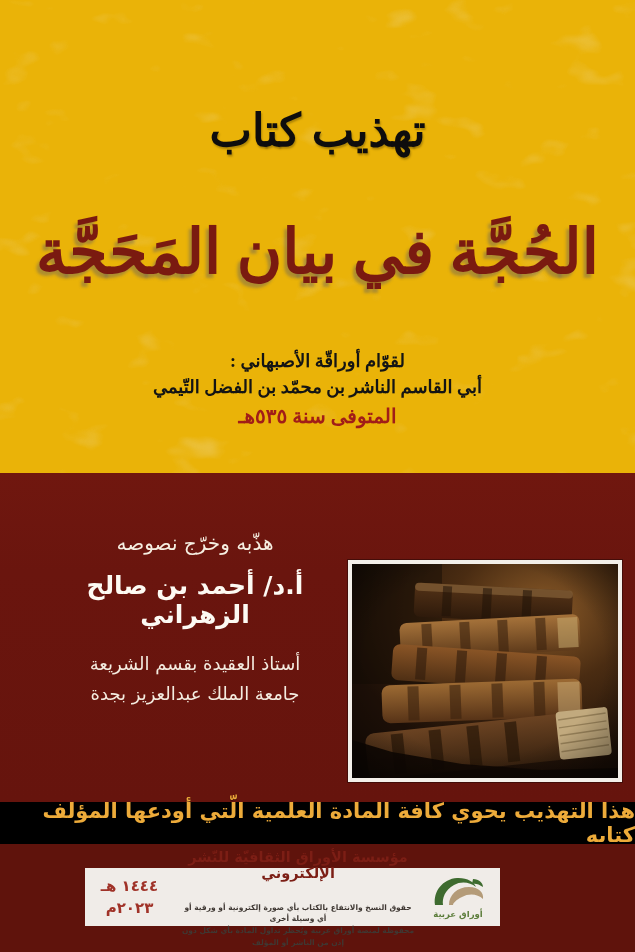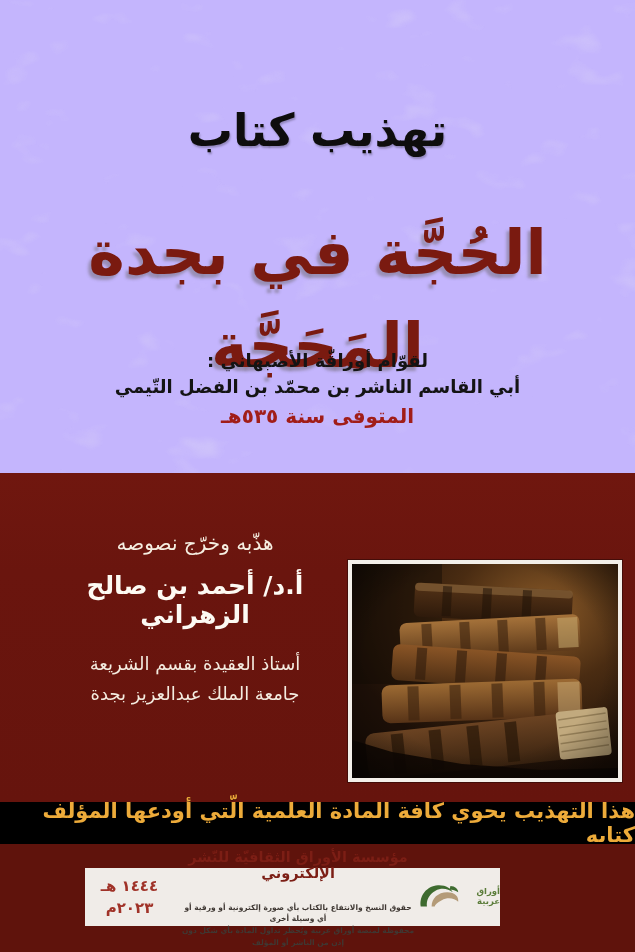--- a/index.html
+++ b/index.html
@@ -3,21 +3,21 @@
 <meta charset="utf-8">
 <style>
   * { margin:0; padding:0; box-sizing:border-box; }
   html,body { background:#222; }
   .page {
     position:relative; width:635px; height:952px; margin:0 auto;
     background:#fdfdfd; overflow:hidden;
     font-family:"DejaVu Sans", sans-serif;
   }
   
-  .top-section { position:absolute; left:0; top:0; width:635px; height:551px; background:#c4b5fd; }
+  .top-section { position:absolute; left:0; top:0; width:635px; height:551px; background:#eab308;font-family:Liberation Serif, serif; }
   .paper-noise { position:absolute; left:0; top:0; width:635px; height:473px; opacity:.7; pointer-events:none; }
   .kicker {
     position:absolute; left:0; top:104px; width:635px;
     text-align:center; font-size:45px; font-weight:bold; color:#0e0d0d;
     text-shadow:1px 2px 2px rgba(0,0,0,.25);
   }
   .main-title {
     position:absolute; left:0; top:206px; width:635px;
     text-align:center; font-size:62px; font-weight:bold; color:#7a1a10;
     text-shadow:-3px 4px 3px rgba(100,95,95,.45);
@@ -53,21 +53,21 @@
   
   .bottom-section { position:absolute; left:0; top:844px; width:635px; height:108px; background:#5f130c; }
   .plate {
     position:absolute; left:85px; top:24px; width:415px; height:58px;
     background:#f0ece8; display:flex; flex-direction:row; align-items:center;
   }
   .dates { width:95px; padding-right:6px; text-align:center; color:#a03228; font-weight:bold; font-size:15px; line-height:1.5; }
   .publisher-block { flex:1; text-align:center; padding-top:3px; }
   .publisher-name { font-size:14.5px; font-weight:bold; color:#7c1e15; margin-bottom:3px; }
   .rights { font-size:7.5px; font-weight:bold; color:#3f3833; line-height:1.55;margin-top:21px; }
-  .logo-box { width:84px; height:58px; display:flex; flex-direction:row; align-items:center; justify-content:center; }
+  .logo-box { width:84px; height:58px; display:flex; flex-direction:column; align-items:center; justify-content:center; }
   .logo-text { font-size:8.5px; color:#5c7d3b; font-weight:bold; margin-top:-2px; }
 </style>
 </head>
 <body>
 
 <div class="page">
 
   <section class="top-section">
     <svg class="paper-noise" width="635" height="473" xmlns="http://www.w3.org/2000/svg">
       <filter id="noise">
@@ -75,21 +75,21 @@
         <feColorMatrix in="t" type="matrix" values="0 0 0 0 0.86
                   0 0 0 0 0.86
                   0 0 0 0 0.88
                   1.2 0 0 0 -0.78"></feColorMatrix>
       </filter>
       <rect width="635" height="473" filter="url(#noise)"></rect>
     </svg>
 
     <div class="kicker" dir="rtl">تهذيب كتاب</div>
 
-    <h1 class="main-title" dir="rtl">الحُجَّة في بجدة المَحَجَّة</h1>
+    <h1 class="main-title" dir="rtl">الحُجَّة في بيان المَحَجَّة</h1>
 
     <div class="byline" dir="rtl">
       <div class="byline-intro">لقوّام أوراقّة الأصبهاني :</div>
       <div class="byline-author">أبي القاسم الناشر بن محمّد بن الفضل التّيمي</div>
       <div class="byline-death">المتوفى سنة ٥٣٥هـ</div>
     </div>
   </section>
 
   <section class="mid-section">
     <div class="editor-block" dir="rtl">

